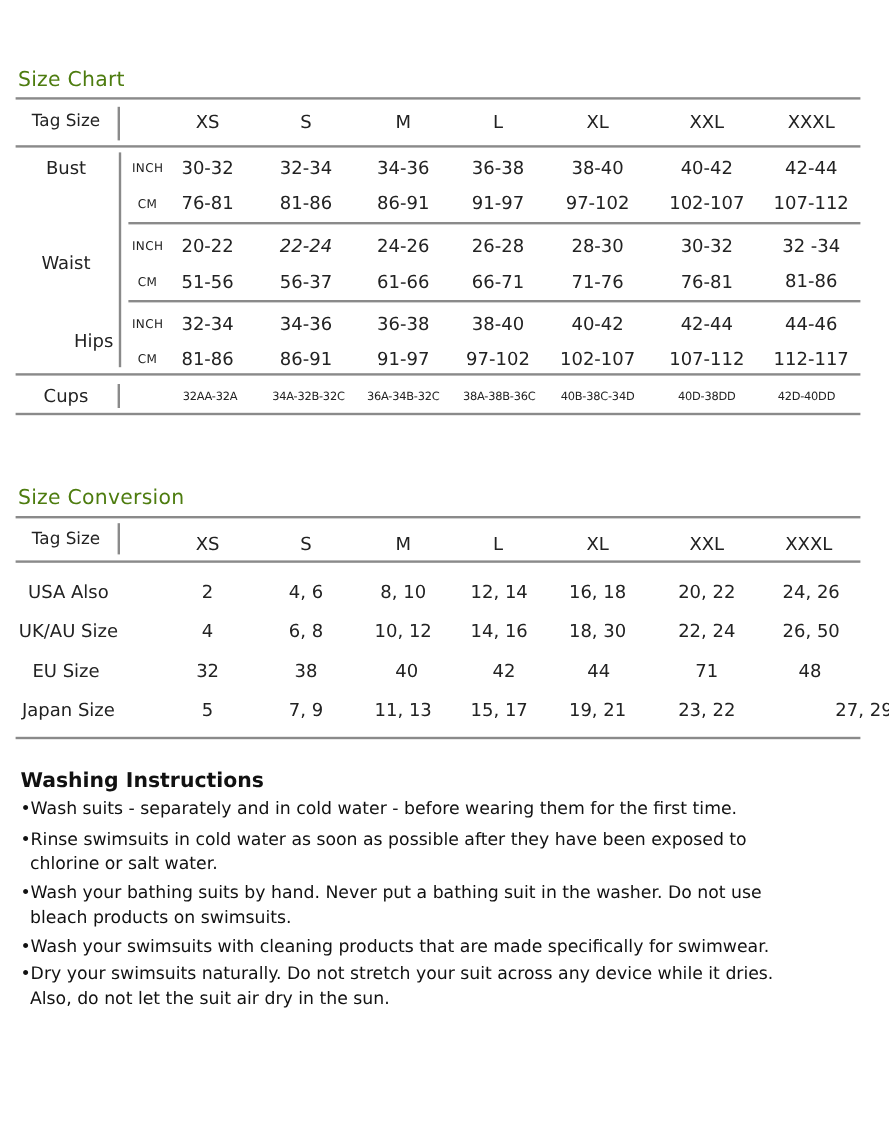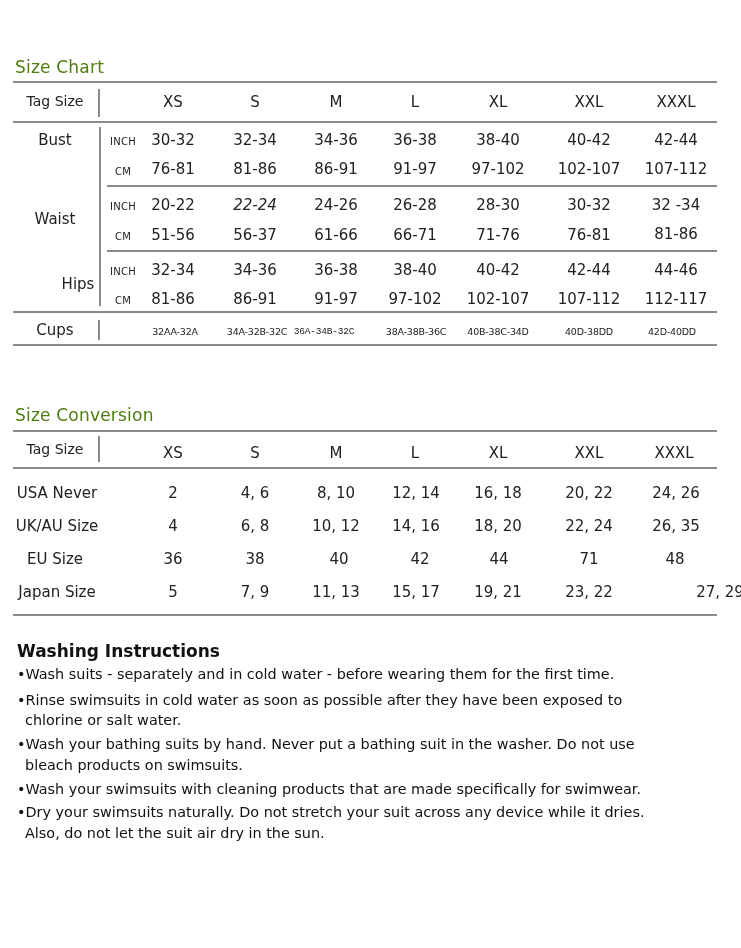--- a/index.html
+++ b/index.html
@@ -120,21 +120,21 @@
     </div>
   </div>
 
   <div class="hline" style="top:311px;"></div>
 
   <div>
     <div class="cell rowlabel" style="left:55px; top:330px;">Cups</div>
     <div class="vline" style="left:98px; top:320px; height:20px;"></div>
     <div class="cell cup" style="left:175px; top:331px;">32AA-32A</div>
     <div class="cell cup" style="left:257px; top:331px;">34A-32B-32C</div>
-    <div class="cell cup" style="left:324px; top:331px;font-family:Liberation Mono, monospace;">36A-34B-32C</div>
+    <div class="cell cup" style="left:336px; top:331px;">36A-34B-32C</div>
     <div class="cell cup" style="left:416px; top:331px;">38A-38B-36C</div>
     <div class="cell cup" style="left:498px; top:331px;">40B-38C-34D</div>
     <div class="cell cup" style="left:589px; top:331px;">40D-38DD</div>
     <div class="cell cup" style="left:672px; top:331px;">42D-40DD</div>
   </div>
 
   <div class="hline" style="top:344px;"></div>
 </div>
 
 <div>
@@ -149,44 +149,44 @@
     <div class="cell" style="left:336px; top:453px;">M</div>
     <div class="cell" style="left:415px; top:453px;">L</div>
     <div class="cell" style="left:498px; top:453px;">XL</div>
     <div class="cell" style="left:589px; top:453px;">XXL</div>
     <div class="cell" style="left:674px; top:453px;">XXXL</div>
   </div>
 
   <div class="hline" style="top:467px;"></div>
 
   <div>
-    <div class="cell rowlabel" style="left:57px; top:493px;">USA Never</div>
+    <div class="cell rowlabel" style="left:57px; top:493px;">USA Also</div>
     <div class="cell" style="left:173px; top:493px;">2</div>
     <div class="cell" style="left:255px; top:493px;">4, 6</div>
     <div class="cell" style="left:336px; top:493px;">8, 10</div>
     <div class="cell" style="left:416px; top:493px;">12, 14</div>
     <div class="cell" style="left:498px; top:493px;">16, 18</div>
     <div class="cell" style="left:589px; top:493px;">20, 22</div>
     <div class="cell" style="left:676px; top:493px;">24, 26</div>
   </div>
 
   <div>
     <div class="cell rowlabel" style="left:57px; top:526px;">UK/AU Size</div>
     <div class="cell" style="left:173px; top:526px;">4</div>
     <div class="cell" style="left:255px; top:526px;">6, 8</div>
     <div class="cell" style="left:336px; top:526px;">10, 12</div>
     <div class="cell" style="left:416px; top:526px;">14, 16</div>
-    <div class="cell" style="left:498px; top:526px;">18, 20</div>
+    <div class="cell" style="left:498px; top:526px;">18, 30</div>
     <div class="cell" style="left:589px; top:526px;">22, 24</div>
-    <div class="cell" style="left:676px; top:526px;">26, 35</div>
+    <div class="cell" style="left:676px; top:526px;">26, 50</div>
   </div>
 
   <div>
     <div class="cell rowlabel" style="left:55px; top:559px;">EU Size</div>
-    <div class="cell" style="left:173px; top:559px;">36</div>
+    <div class="cell" style="left:173px; top:559px;">32</div>
     <div class="cell" style="left:255px; top:559px;">38</div>
     <div class="cell" style="left:339px; top:559px;">40</div>
     <div class="cell" style="left:420px; top:559px;">42</div>
     <div class="cell" style="left:499px; top:559px;">44</div>
     <div class="cell" style="left:589px; top:559px;">71</div>
     <div class="cell" style="left:675px; top:559px;">48</div>
   </div>
 
   <div>
     <div class="cell rowlabel" style="left:57px; top:592px;">Japan Size</div>

